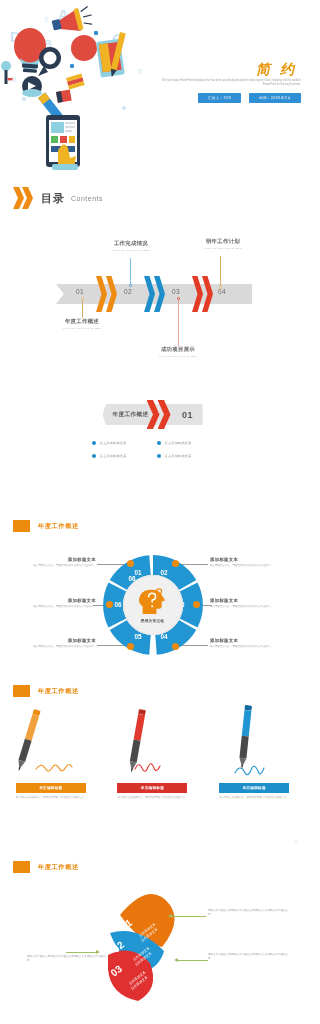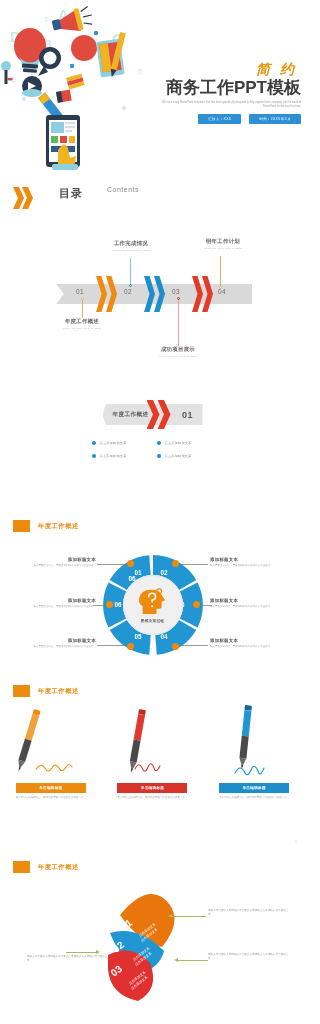--- a/index.html
+++ b/index.html
@@ -28,21 +28,21 @@
     text-align:right;
   }
   .cv-badges { display:flex; justify-content:flex-end; gap:8px; margin-top:5px; }
   .cv-badge {
     background:#2f8fd4; color:#fff; font-size:3.4px; letter-spacing:.4px;
     padding:3px 10px; white-space:nowrap; border-radius:1px;
   }
 
   
   #slide-contents { height:210px; }
-  .sec-head { position:absolute; display:flex; align-items:flex-start; gap:24px; }
+  .sec-head { position:absolute; display:flex; align-items:center; gap:6px; }
   .chev-big {
     width:22px; height:24px; position:relative; flex:0 0 auto;
   }
   .chev-big:before, .chev-big:after{
     content:""; position:absolute; background:#EE8B12;
   }
   .chev-big:before{
     width:11px;height:11px;left:0;top:1px;
     clip-path:polygon(0 0,55% 0,100% 50%,55% 100%,0 100%,45% 50%);
     height:22px;
@@ -262,21 +262,20 @@
 
         <g transform="translate(58,150)">
           <path d="M0 0 q6 -10 10 -2 l2 10 l6 -2 l-2 12 l-16 2 z" fill="#f0b323"></path>
           <rect x="-6" y="14" width="26" height="6" rx="2" fill="#8fd0e0"></rect>
         </g>
       </svg>
     </div>
 
     <div class="cover-text">
       <div class="cv-sub">简 约</div>
-      <div class="cv-title">商务工作PPT模板</div>
       <div class="cv-desc">We have many PowerPoint templates that has been specifically designed to help anyone that is stepping into the world of PowerPoint for the very first time.</div>
       <div class="cv-badges">
         <div class="cv-badge">汇报人：XXX</div>
         <div class="cv-badge">时间：20XX年X月</div>
       </div>
     </div>
   </section>
 
   <section class="slide" id="slide-contents">
     <div class="sec-head" style="left:13px; top:16px;">

